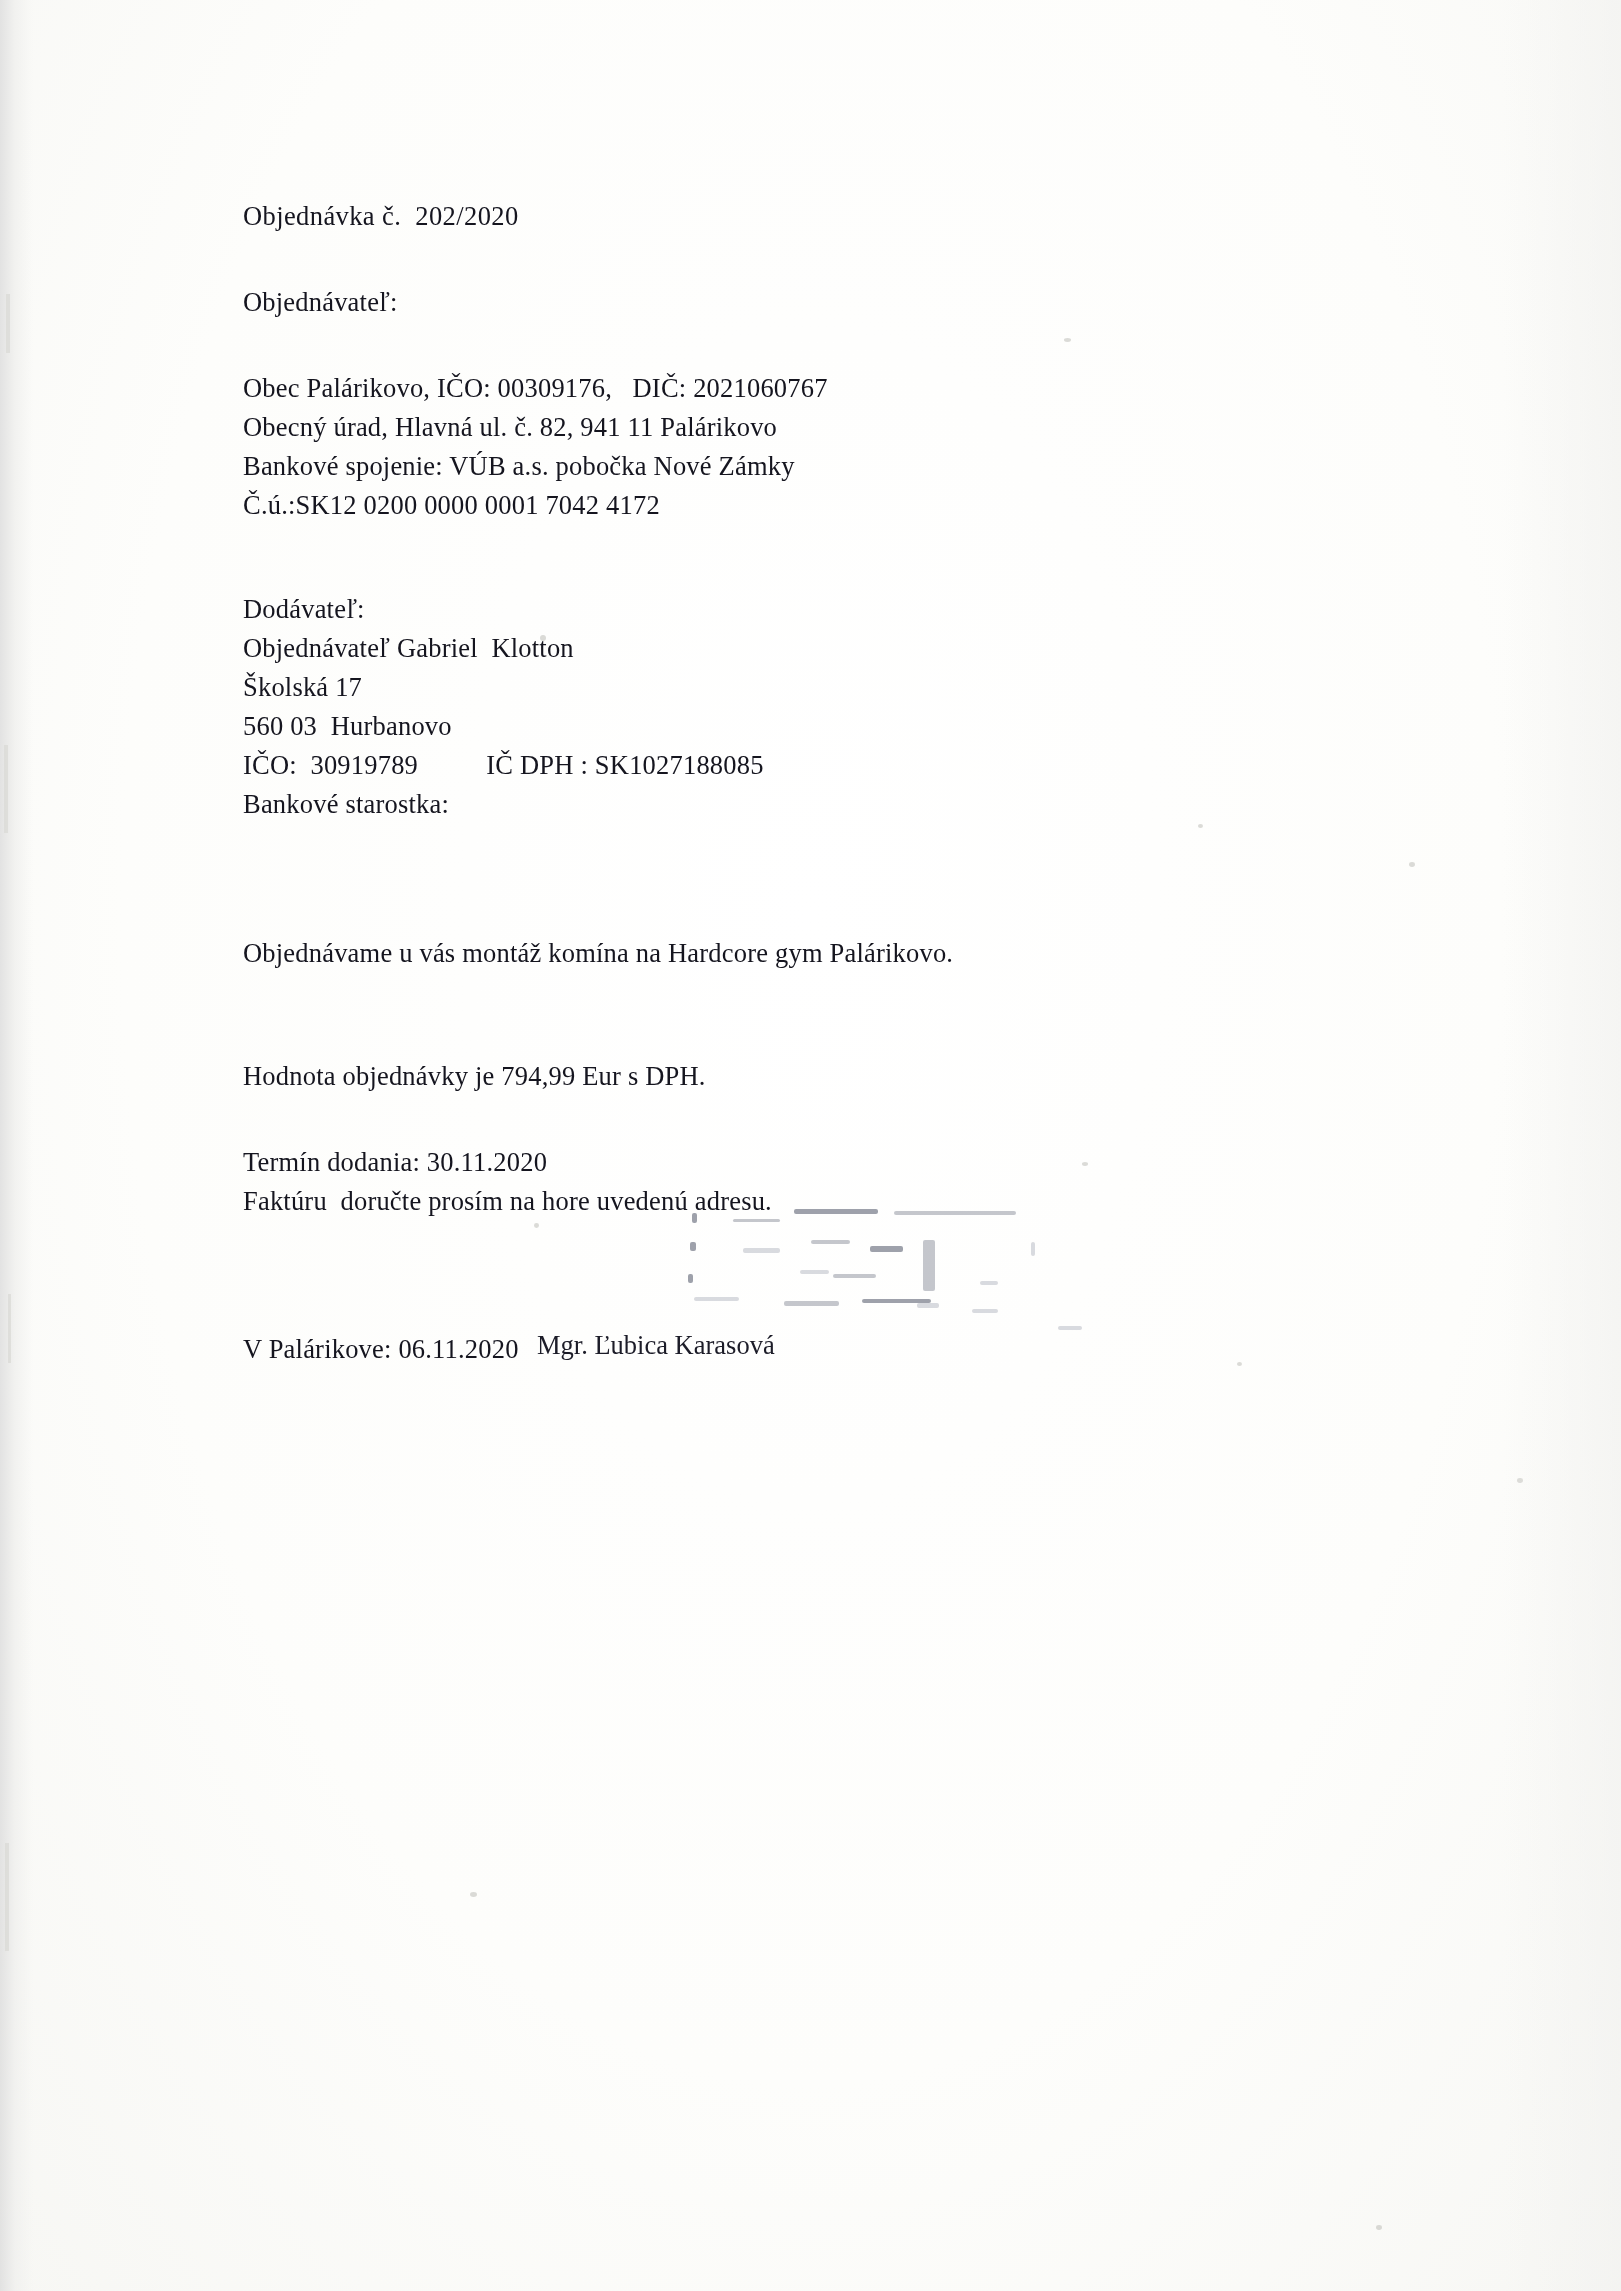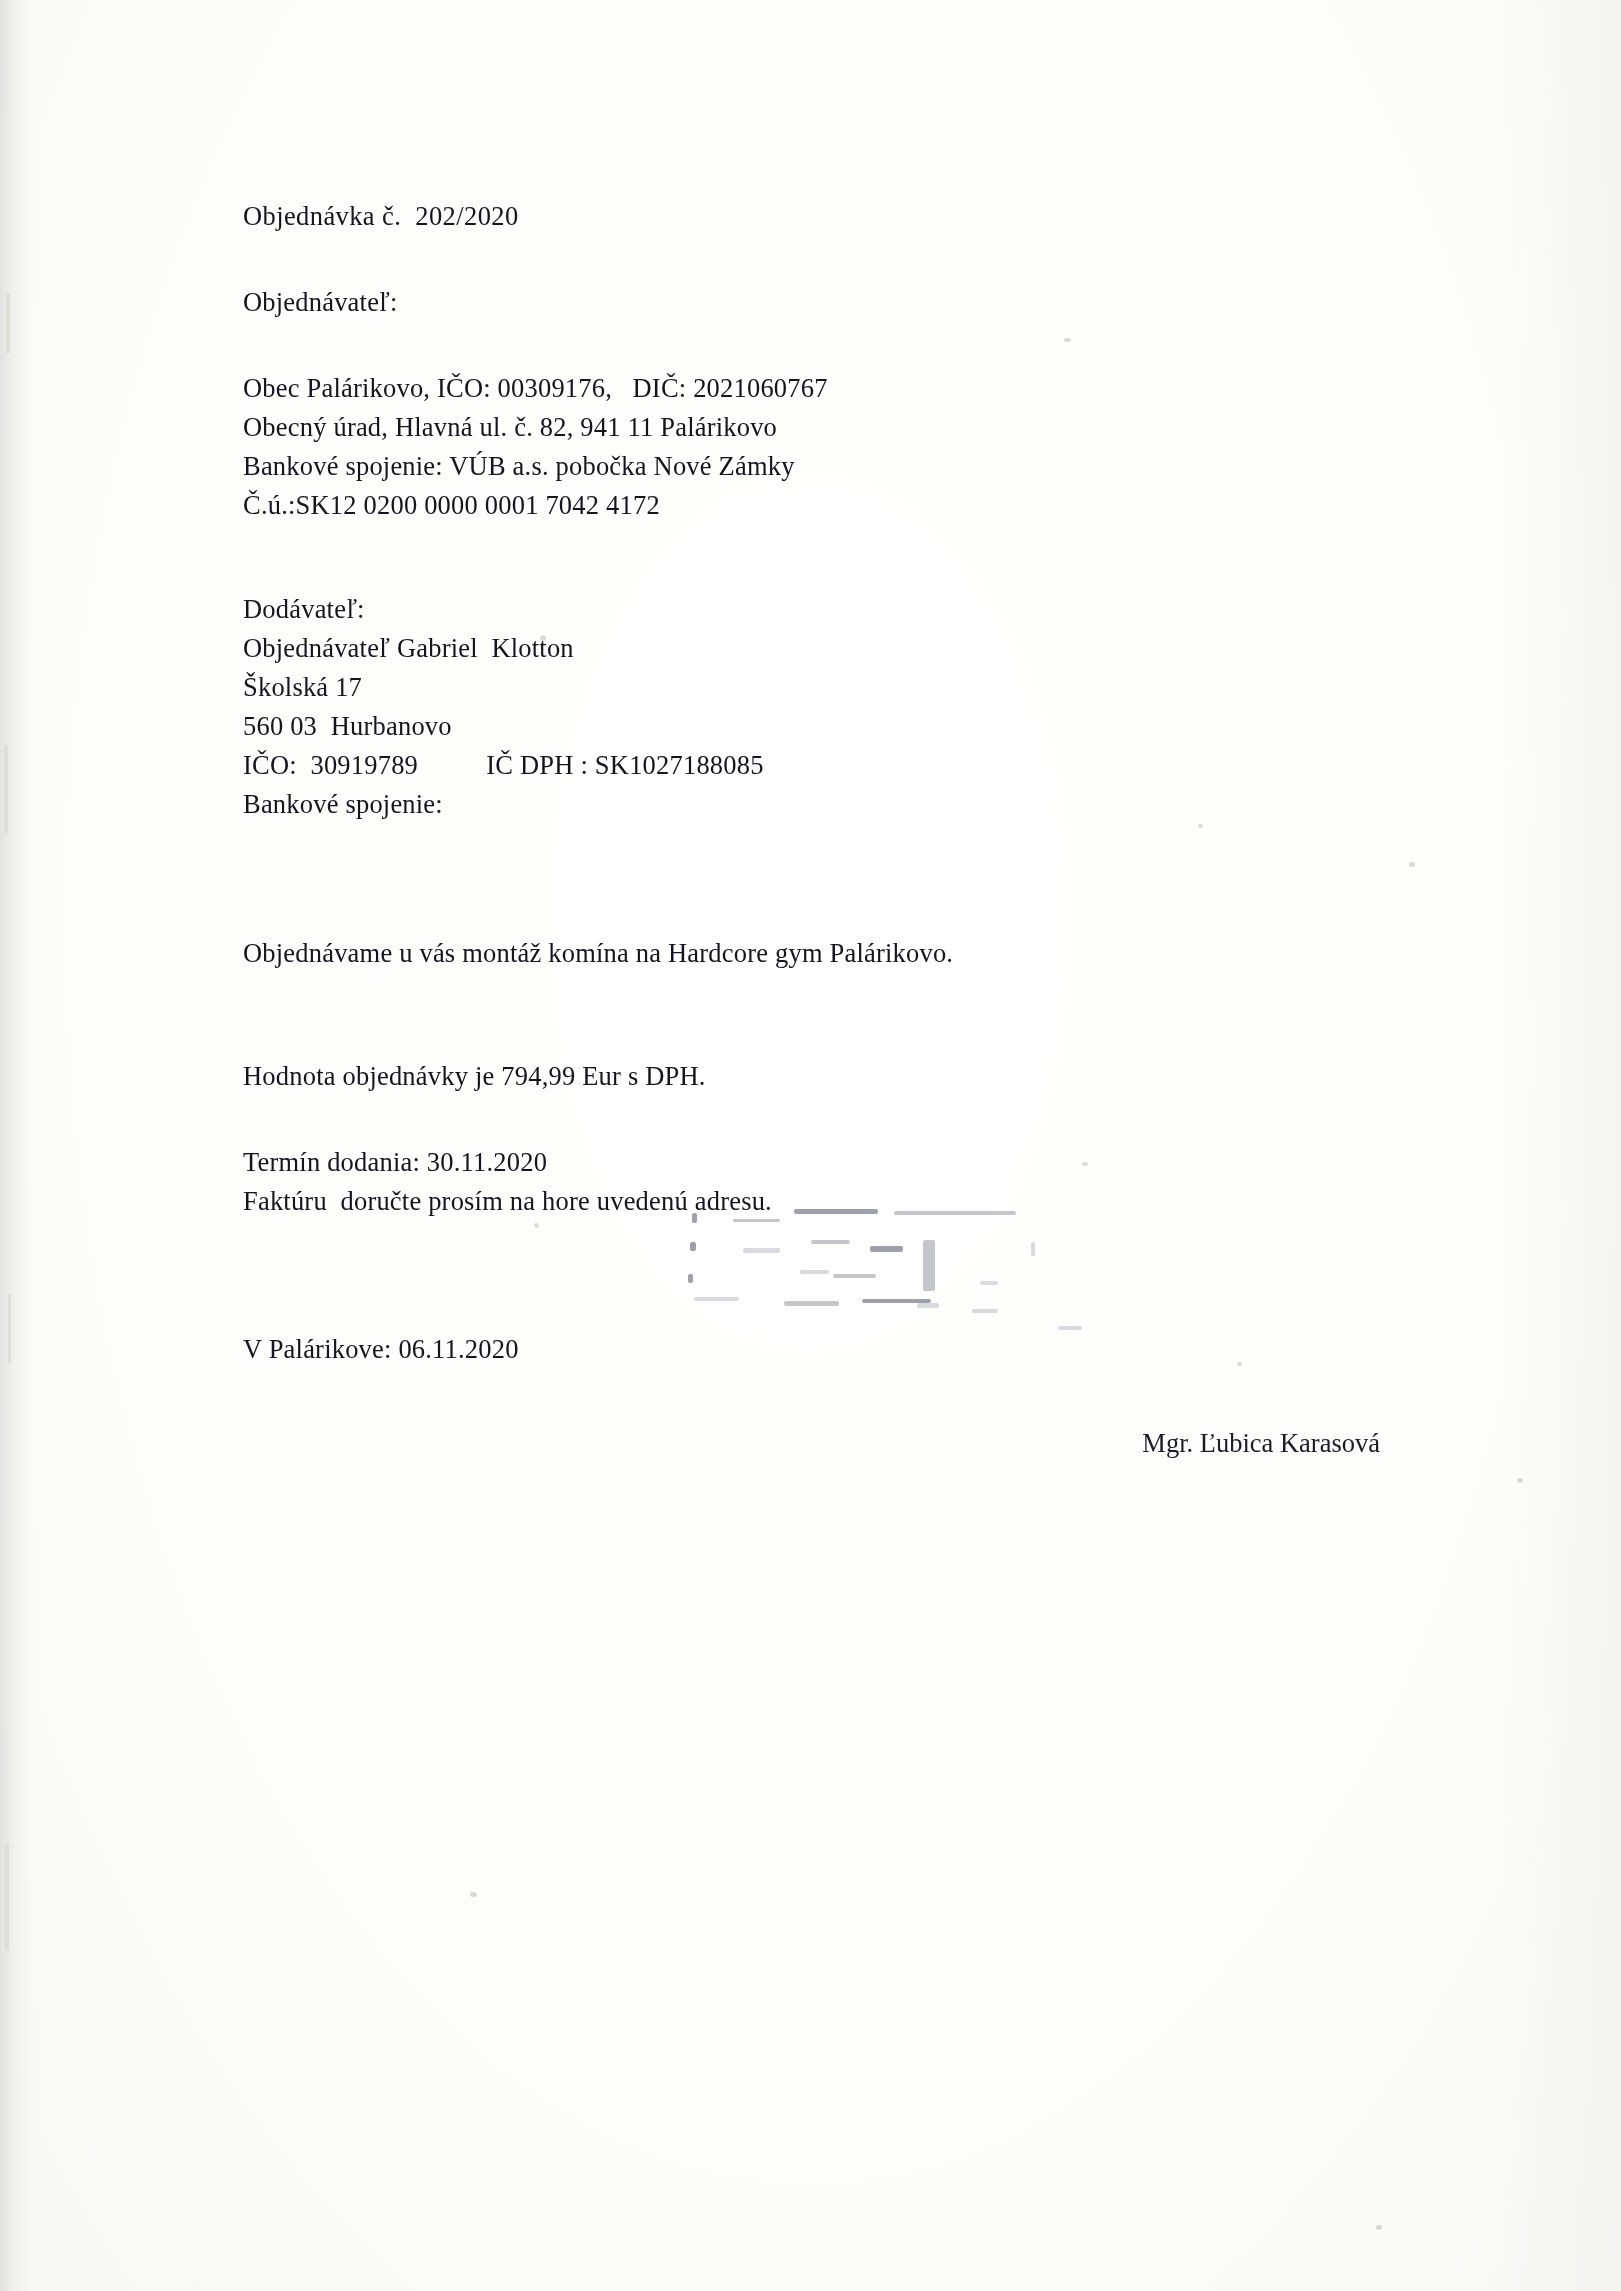--- a/index.html
+++ b/index.html
@@ -95,23 +95,23 @@
     background: #7e8391;
     opacity: .45;
     border-radius: 2px;
   }
   .stroke.dark { background: #5d6373; opacity: .6; }
   .stroke.light { background: #9aa0ad; opacity: .38; }
 
   .sig-name {
     position: absolute;
     left: 243px;
-    top: 1424px;
+    top: 1326px;
     width: 1137px;
-    text-align: right;
+    text-align: left;
     font-size: 26.5px;
     line-height: 39px;
   }
   .sig-name .nm { display: block; padding-left: 294px; }
   .sig-name .rl { display: block; padding-left: 294px; }
 </style>
 </head>
 <body>
 
 <div id="page">
@@ -147,21 +147,21 @@
     </div>
 
     <div class="gap-lg"></div>
 
     <div class="blk">
       <p class="line">Dodávateľ:</p>
       <p class="line">Objednávateľ Gabriel  Klotton</p>
       <p class="line">Školská 17</p>
       <p class="line">560 03  Hurbanovo</p>
       <p class="line">IČO:  30919789          IČ DPH : SK1027188085</p>
-      <p class="line">Bankové spojenie:</p>
+      <p class="line">Bankové starostka:</p>
     </div>
 
     <div class="gap-xl"></div>
     <div class="gap-sm"></div>
 
     <p class="line">Objednávame u vás montáž komína na Hardcore gym Palárikovo.</p>
 
     <div class="gap-xl"></div>
 
     <p class="line">Hodnota objednávky je 794,99 Eur s DPH.</p>

